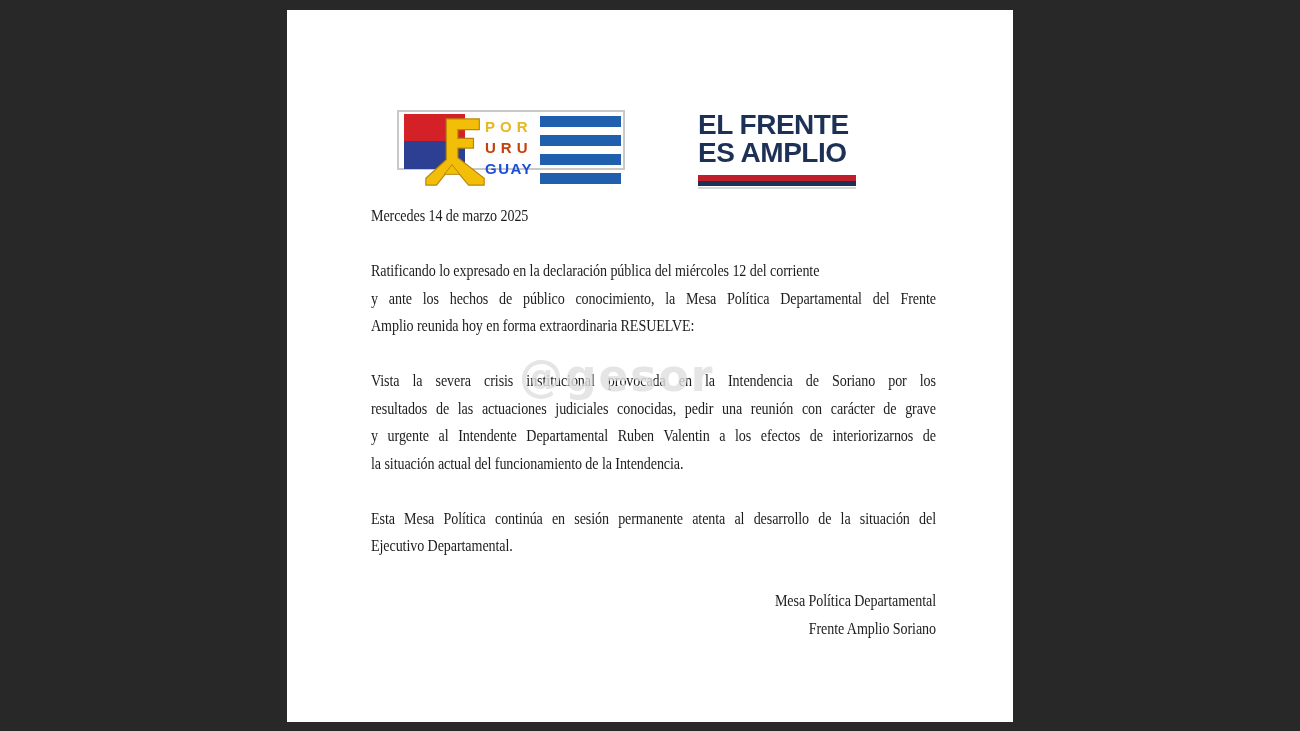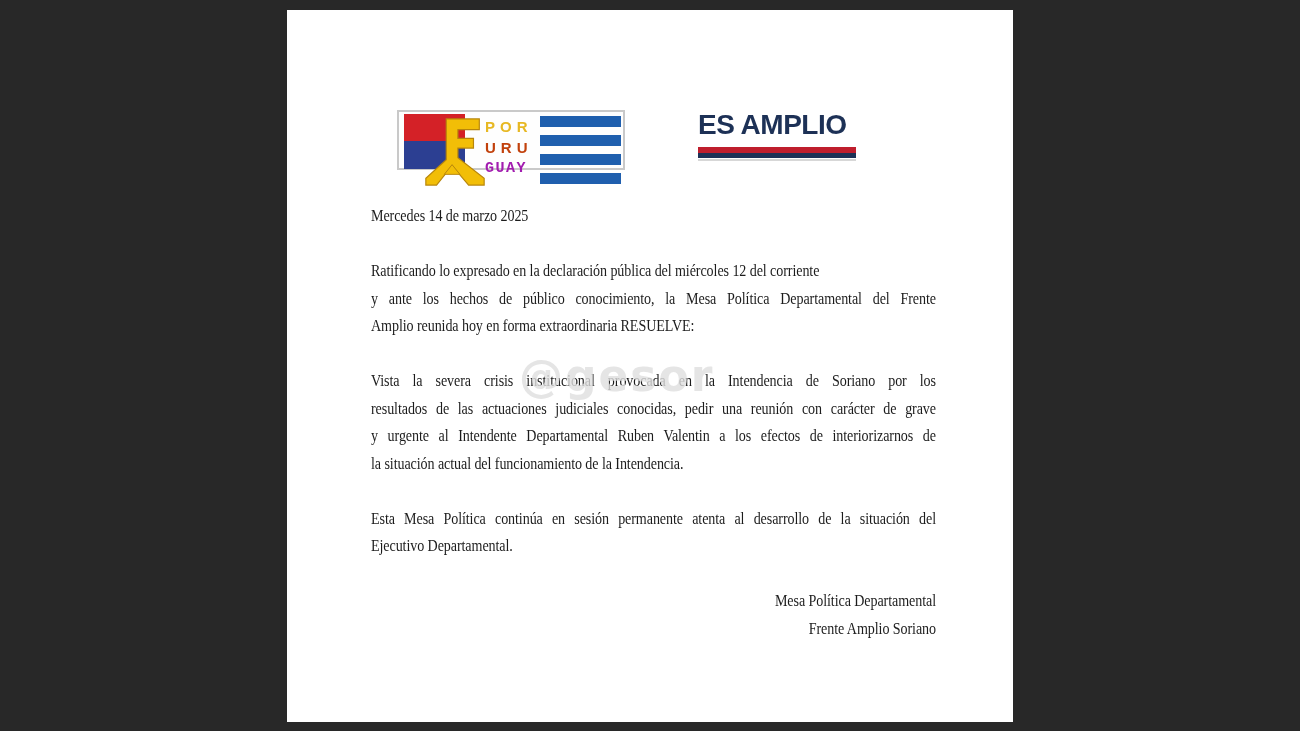--- a/index.html
+++ b/index.html
@@ -59,21 +59,21 @@
     position: absolute;
     left: 86px;
     top: 4px;
     font-family: "Liberation Sans", sans-serif;
     font-weight: 700;
     font-size: 15px;
   }
   .pu-word { line-height: 21px; }
   .pu-word.w1 { color: #e7b823; letter-spacing: 5px; }
   .pu-word.w2 { color: #c2410c; letter-spacing: 5px; }
-  .pu-word.w3 { color: #a21caf; letter-spacing: 1.5px; font-family: Liberation Mono, monospace; }
+  .pu-word.w3 { color: #1d4ed8; letter-spacing: 1.5px; }
   .pu-stripes {
     position: absolute;
     left: 141px;
     top: 4px;
     width: 81px;
     height: 68px;
     background: repeating-linear-gradient(
       to bottom,
       #1f5fae 0px, #1f5fae 11px,
       transparent 11px, transparent 19px);
@@ -154,20 +154,21 @@
       </div>
       <div class="pu-words">
         <div class="pu-word w1">POR</div>
         <div class="pu-word w2">URU</div>
         <div class="pu-word w3">GUAY</div>
       </div>
       <div class="pu-stripes"></div>
     </div>
 
     <div class="logo-fa">
+      <div class="fa-line">EL FRENTE</div>
       <div class="fa-line">ES AMPLIO</div>
       <div class="fa-bar-red"></div>
       <div class="fa-bar-navy"></div>
       <div class="fa-bar-gray"></div>
     </div>
 
     <div class="doc-col">
 
       <div class="para">
         <div class="line nw">Mercedes 14 de marzo 2025</div>

